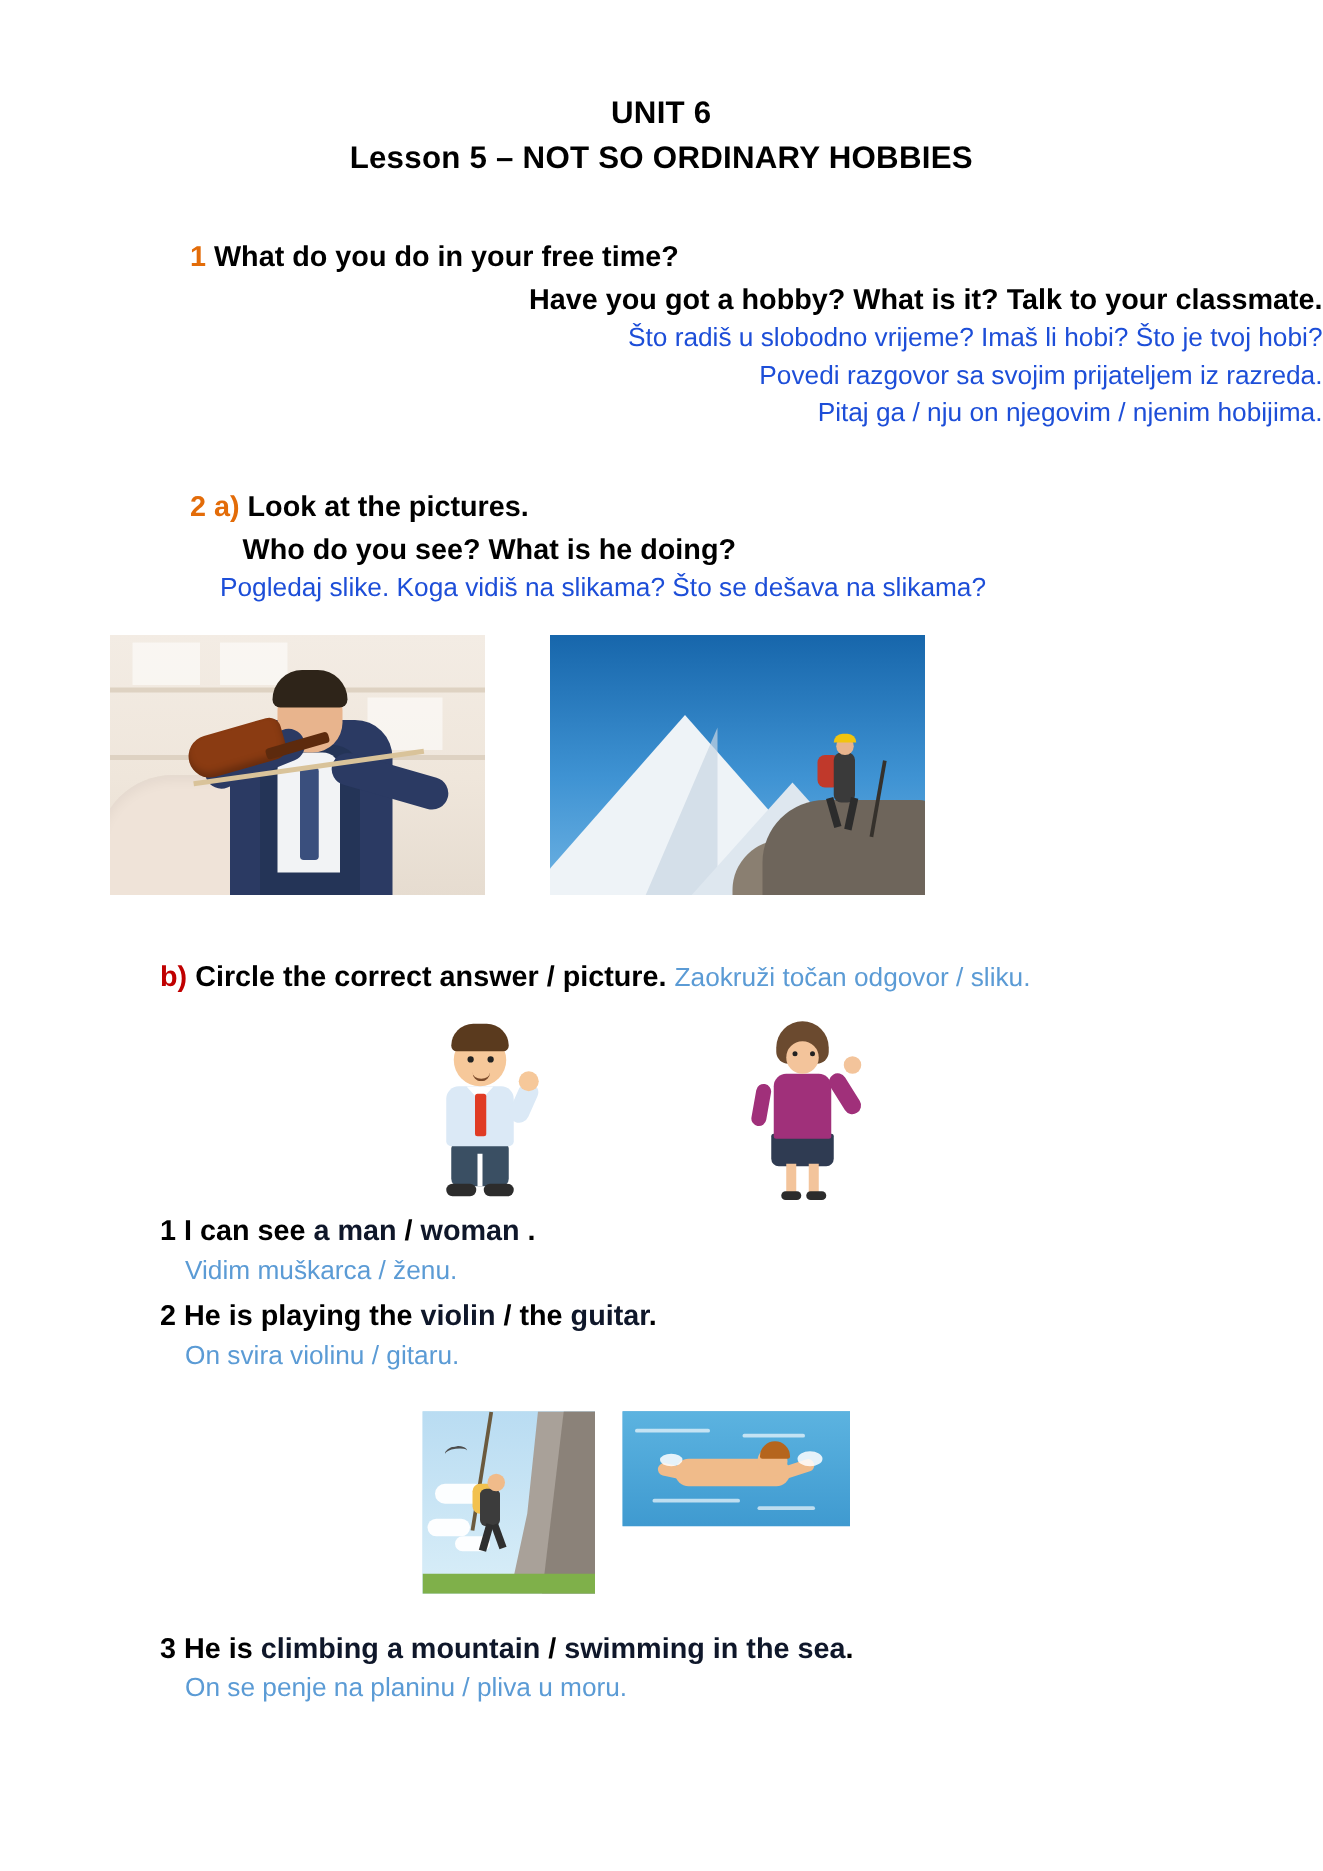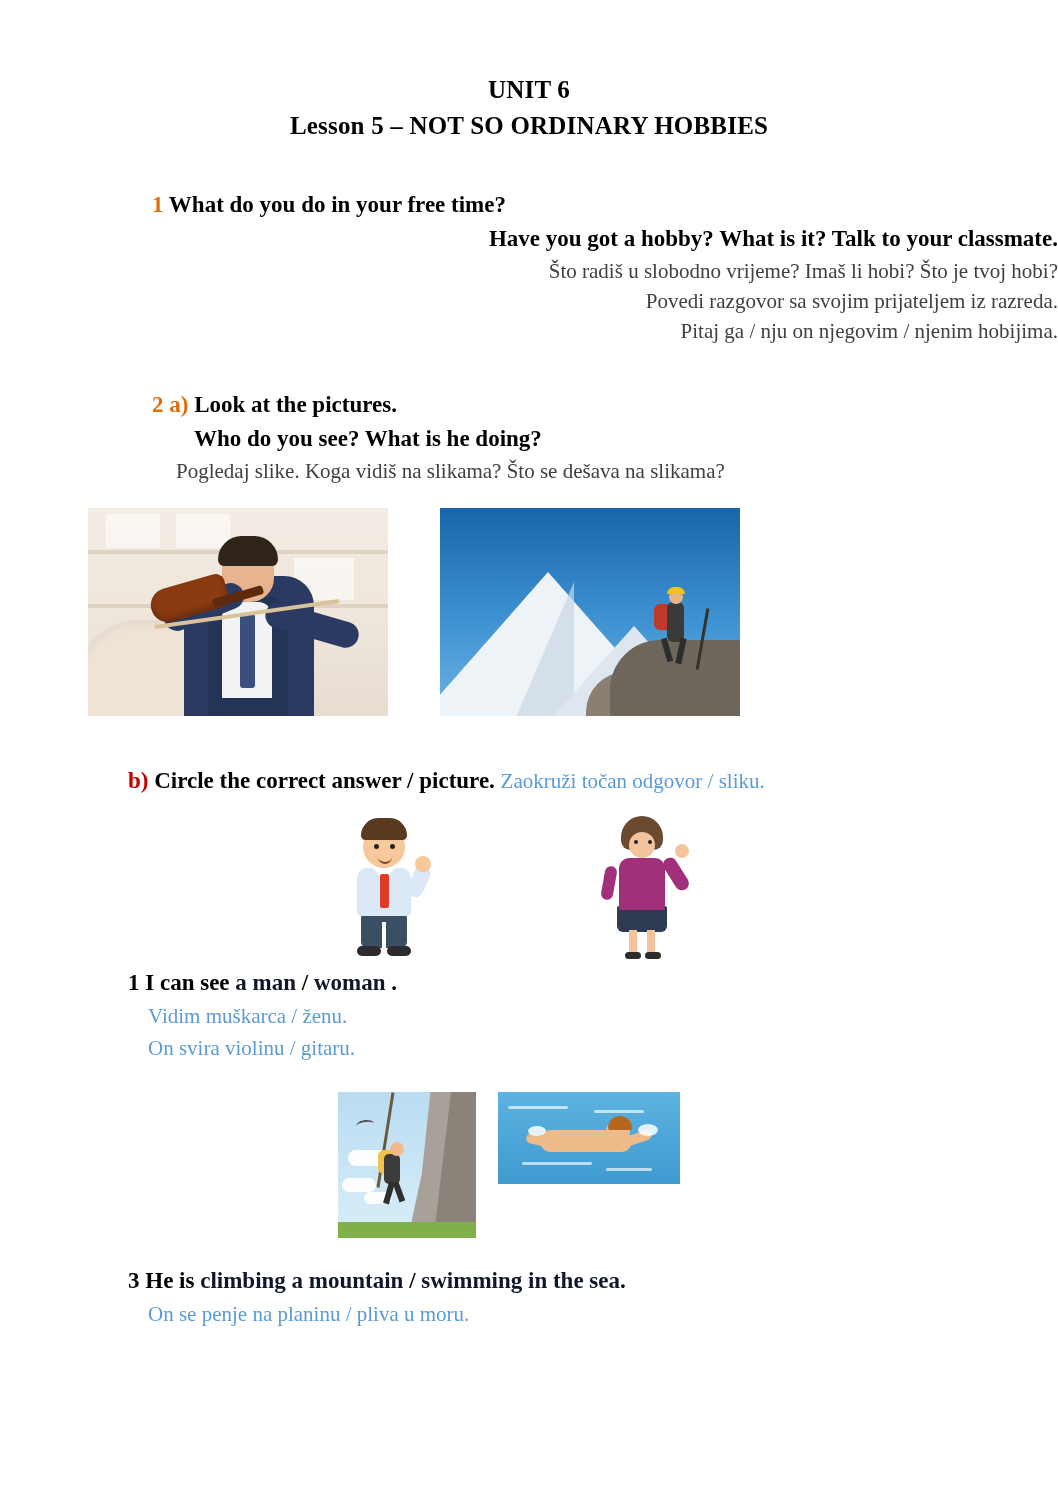--- a/index.html
+++ b/index.html
@@ -11,21 +11,20 @@
     font-family: "Liberation Sans", sans-serif;
     color: #000000;
   }
   .page {
     position: relative;
     width: 1058px;
     height: 1416px;
     margin: 0 auto;
     background: #ffffff;
     overflow: hidden;
-    font-family: Liberation Serif, serif;
   }
 
   .title-block {
     text-align: center;
     margin-top: 72px;
   }
   .title-line {
     font-size: 25px;
     font-weight: bold;
     letter-spacing: 0.2px;
@@ -42,21 +41,21 @@
   }
   .en {
     font-size: 23px;
     font-weight: bold;
     line-height: 34px;
     color: #000;
     margin-left: 24px;
   }
   .hr-blue {
     font-size: 21px;
-    color: #404040;
+    color: #1d4ed8;
     line-height: 30px;
     font-weight: normal;
   }
   .indent-1 {
     padding-left: 22px;
     text-align: right;
   }
 
   .ex2 {
     margin-top: 42px;
@@ -547,20 +546,24 @@
   </div>
 
   <div class="qlist">
 
     <div class="qline">
       <span>1</span>
       <span>I can see </span><span class="orange">a man</span><span> / </span><span class="orange">woman</span><span> .</span>
     </div>
     <div class="qhr">Vidim muškarca / ženu.</div>
 
+    <div class="qline">
+      <span>2</span>
+      <span>He is playing the </span><span class="orange">violin</span><span> / the </span><span class="orange">guitar</span><span>.</span>
+    </div>
     <div class="qhr">On svira violinu / gitaru.</div>
   </div>
 
   <div class="pics-row2">
     <div class="pic-climb">
       <div class="pc-sky"></div>
       <div class="pc-cloud" style="left:10px; top:58px; width:40px; height:16px;"></div>
       <div class="pc-cloud" style="left:4px; top:86px; width:34px; height:14px;"></div>
       <div class="pc-cloud" style="left:26px; top:100px; width:28px; height:12px;"></div>
       <div class="pc-rock"></div>

